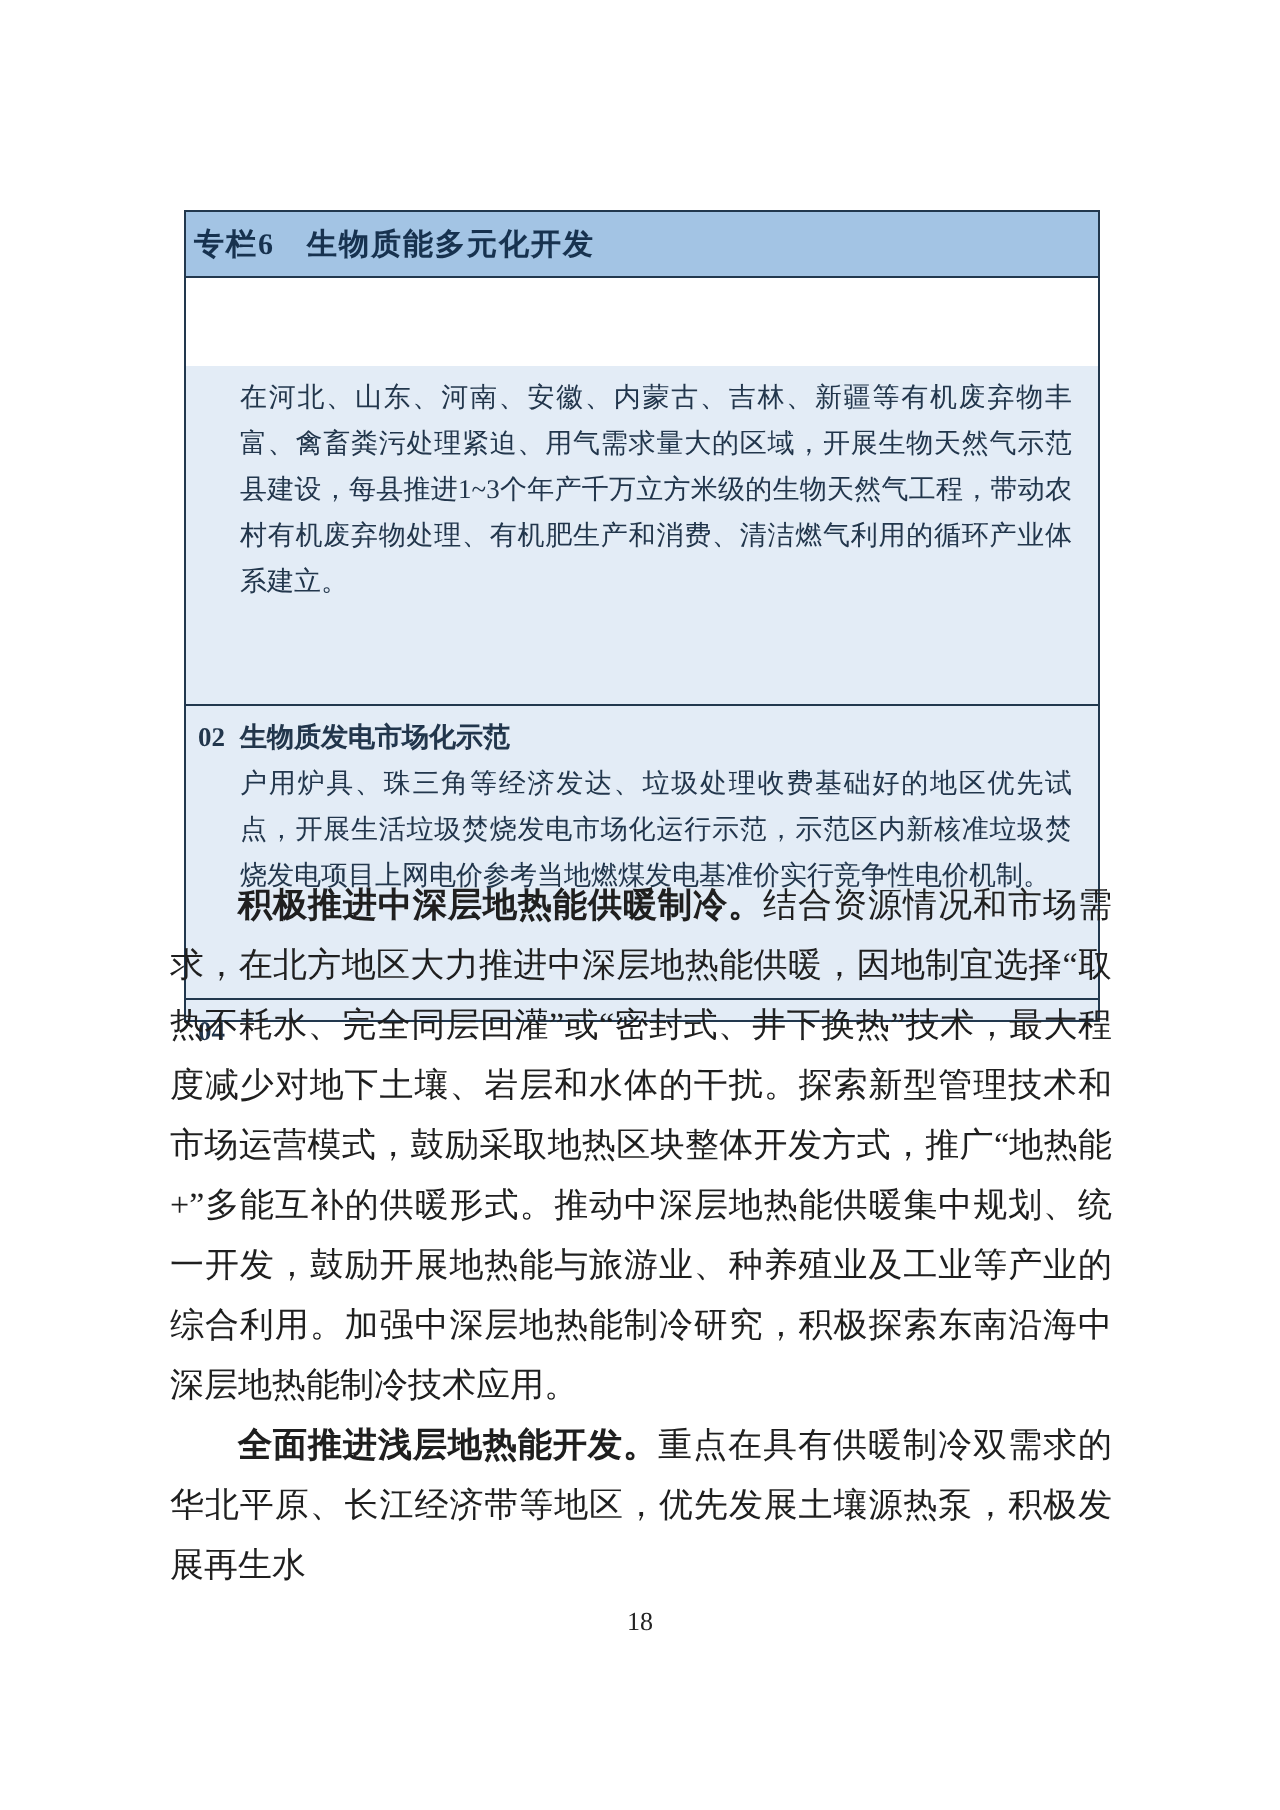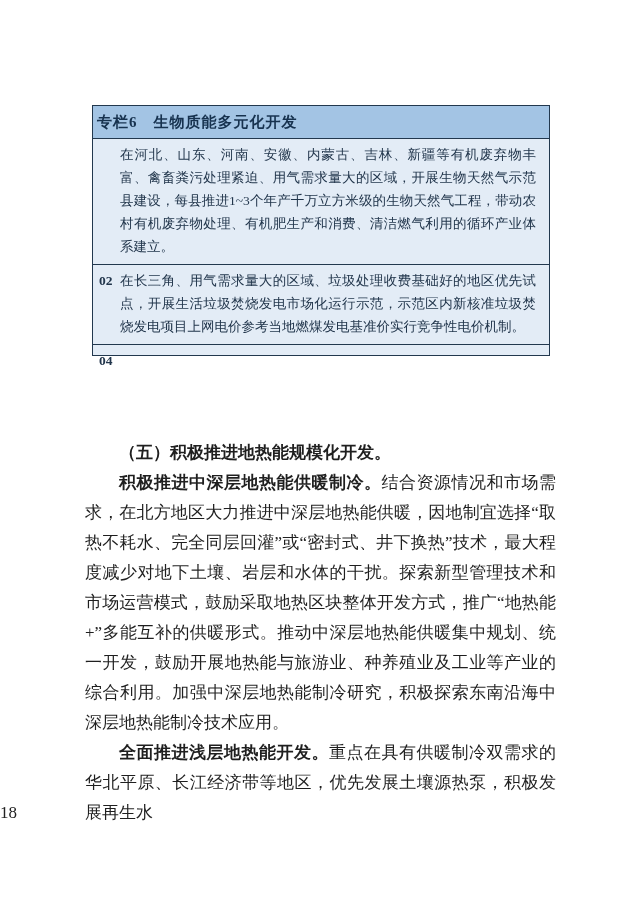--- a/index.html
+++ b/index.html
@@ -32,20 +32,21 @@
     padding: 7px 4px 6px;
   }
   .callout-body { background: var(--box-body-bg, #e3ecf6); }
   .c-section {
     position: relative;
     padding: 4px 13px 6px 27px;
     font-size: 13.5px;
     line-height: 23px;
     color: #22364c;
     text-align: justify;
+    margin-top: 44px;
   }
   .c-section + .c-section { border-top: 1.5px solid var(--box-border, #22384e); }
   .c-num {
     position: absolute;
     left: 6px;
     top: 4px;
     font-weight: 700;
     line-height: 23px;
   }
   .c-title { display: block; font-weight: 700; }
@@ -65,51 +66,52 @@
   .para { margin: 0; text-indent: 34px; }
   .heading-line { font-weight: 700; }
   .lead { font-weight: 700; }
 
   
   .page-num {
     position: absolute;
     top: 803px;
     left: 0;
     width: 100%;
-    font-size: 17px;
+    text-align: center;
+    font-size: 13px;
     color: #222222;
     font-family: Liberation Serif, serif;
   }
 </style>
 </head>
 <body>
 
 <div class="page">
 
   <div class="callout">
     <div class="callout-header">专栏6　生物质能多元化开发</div>
     <div class="callout-body">
 
       <div class="c-section">
         <p class="c-body">在河北、山东、河南、安徽、内蒙古、吉林、新疆等有机废弃物丰富、禽畜粪污处理紧迫、用气需求量大的区域，开展生物天然气示范县建设，每县推进1~3个年产千万立方米级的生物天然气工程，带动农村有机废弃物处理、有机肥生产和消费、清洁燃气利用的循环产业体系建立。</p>
       </div>
 
       <div class="c-section">
         <span class="c-num">02</span>
-        <p class="c-body">在长三角、用气需求量大的区域、垃圾处理收费基础好的地区优先试点，开展生活垃圾焚烧发电市场化运行示范，示范区内新核准垃圾焚烧发电项目上网电价参考当地燃煤发电基准价实行竞争性电价机制。</p>
+        <span class="c-title">生物质发电市场化示范</span>
+        <p class="c-body">户用炉具、珠三角等经济发达、垃圾处理收费基础好的地区优先试点，开展生活垃圾焚烧发电市场化运行示范，示范区内新核准垃圾焚烧发电项目上网电价参考当地燃煤发电基准价实行竞争性电价机制。</p>
       </div>
 
       <div class="c-section">
         <span class="c-num">04</span>
       </div>
 
     </div>
   </div>
 
   <div class="main-text">
-    <p class="para heading-line">（五）积极推进地热能规模化开发。</p>
     <p class="para"><b class="lead">积极推进中深层地热能供暖制冷。</b><span>结合资源情况和市场需求，在北方地区大力推进中深层地热能供暖，因地制宜选择“取热不耗水、完全同层回灌”或“密封式、井下换热”技术，最大程度减少对地下土壤、岩层和水体的干扰。探索新型管理技术和市场运营模式，鼓励采取地热区块整体开发方式，推广“地热能+”多能互补的供暖形式。推动中深层地热能供暖集中规划、统一开发，鼓励开展地热能与旅游业、种养殖业及工业等产业的综合利用。加强中深层地热能制冷研究，积极探索东南沿海中深层地热能制冷技术应用。</span></p>
     <p class="para"><b class="lead">全面推进浅层地热能开发。</b><span>重点在具有供暖制冷双需求的华北平原、长江经济带等地区，优先发展土壤源热泵，积极发展再生水</span></p>
   </div>
 
   <div class="page-num">18</div>
 
 </div>
 
 </body></html>

